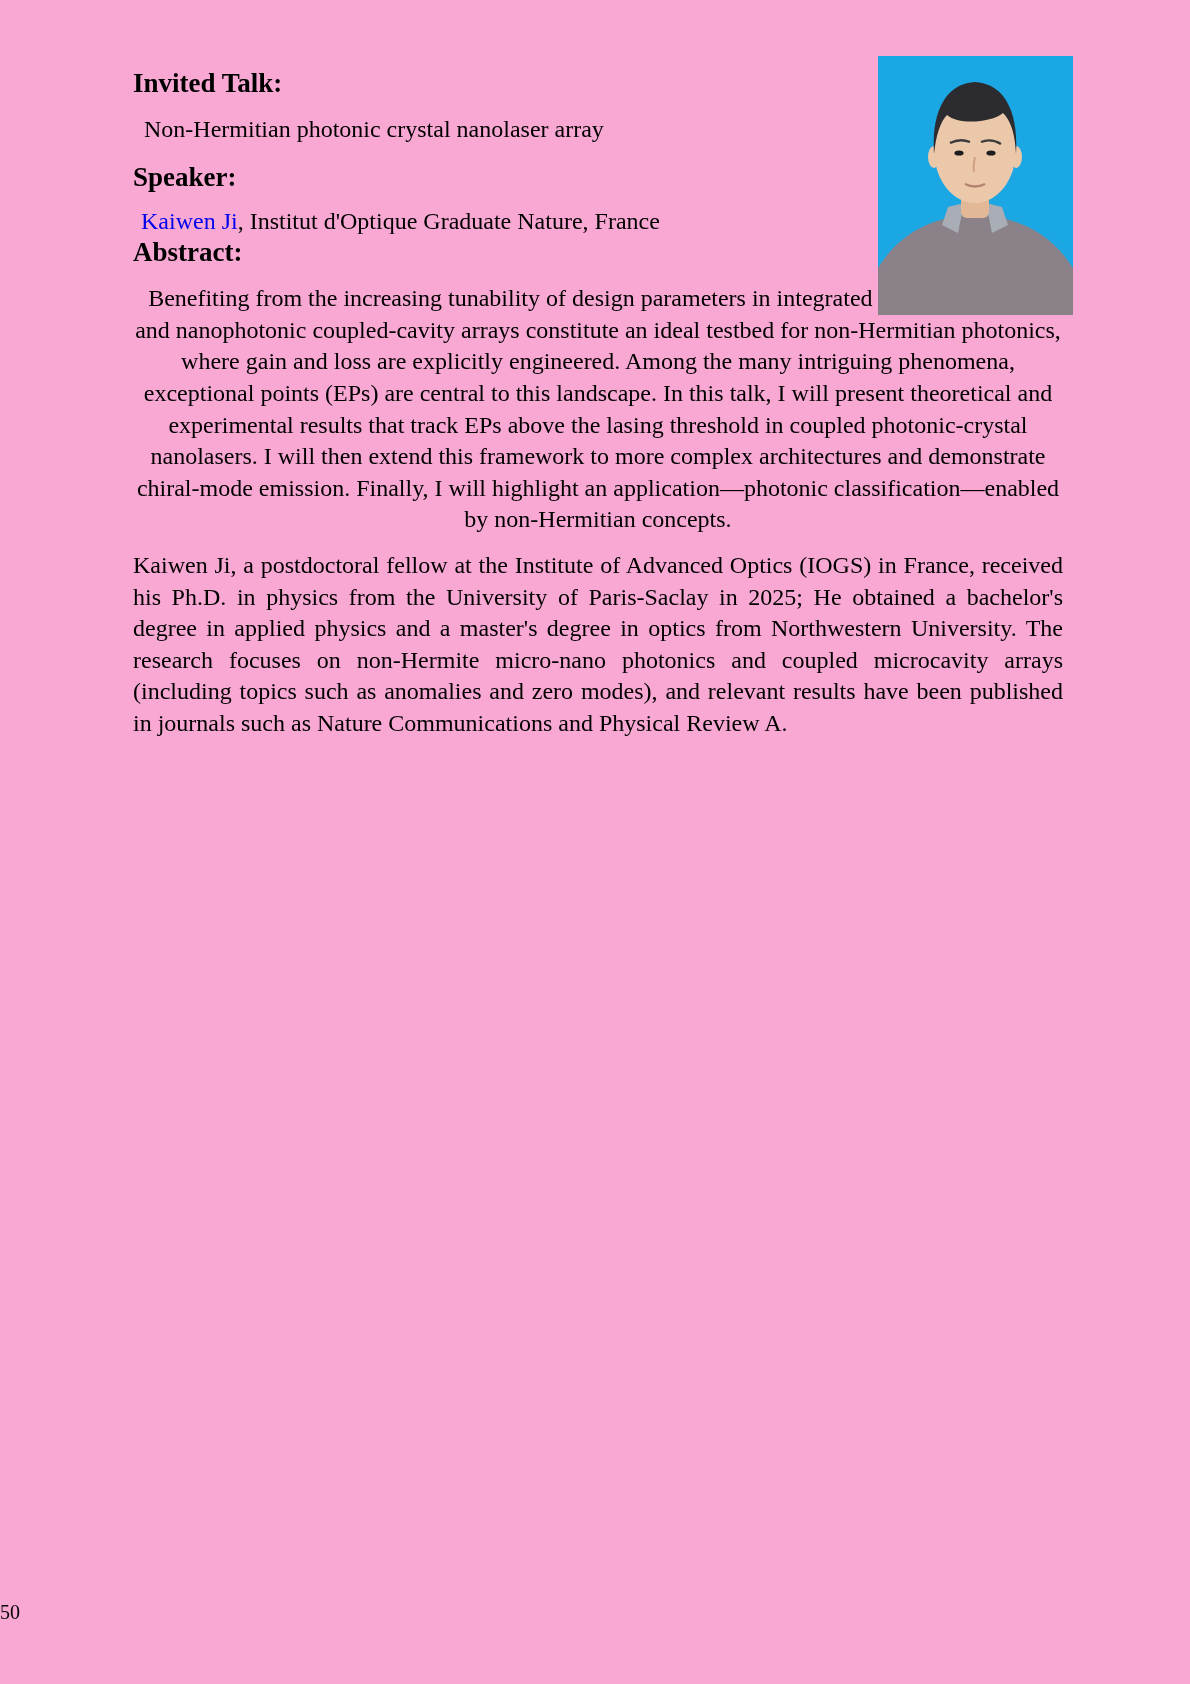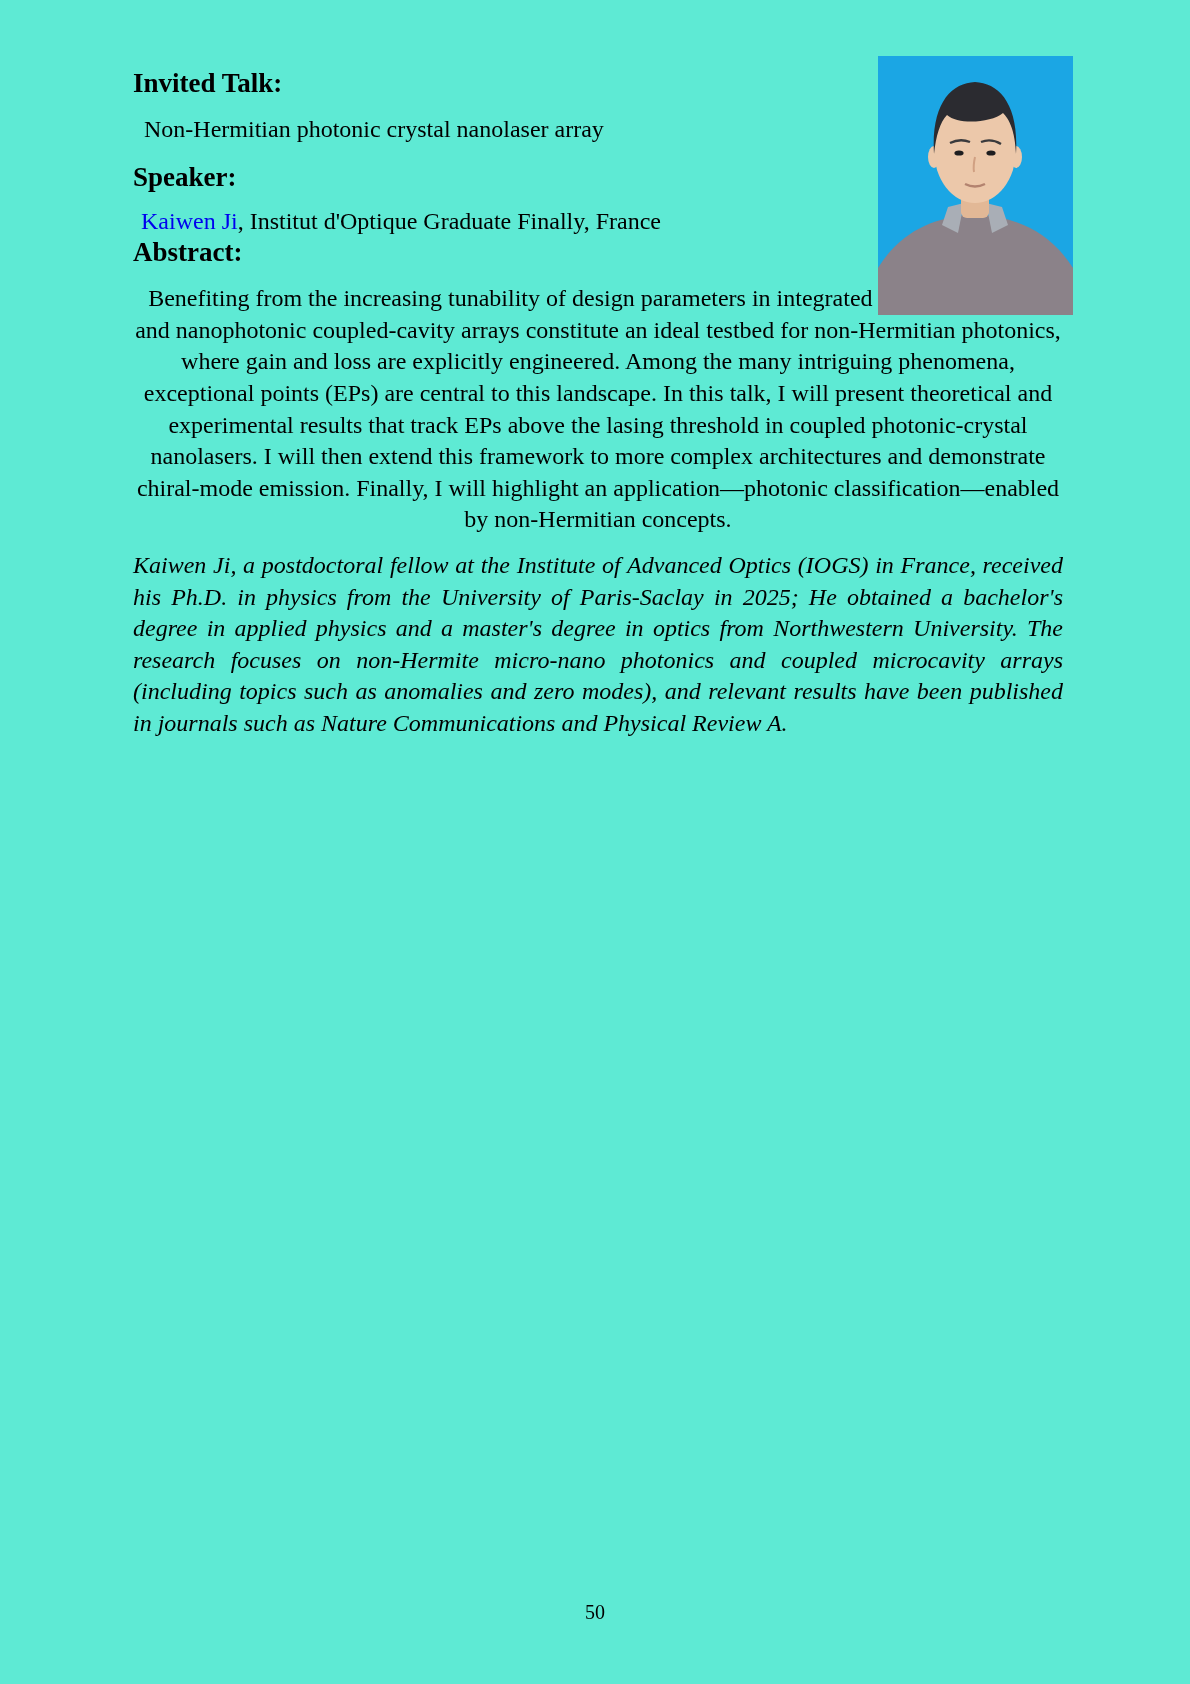--- a/index.html
+++ b/index.html
@@ -3,21 +3,21 @@
 <meta charset="utf-8">
 <style>
   * { margin: 0; padding: 0; box-sizing: border-box; }
   html, body { background: #ffffff; }
   body { font-family: "Liberation Serif", "DejaVu Serif", serif; color: #000; }
 
   .page {
     position: relative;
     width: 1190px;
     height: 1684px;
-    background: #5eead4;
+    background: #f9a8d4;
     overflow: hidden;
   }
 
   .content {
     position: absolute;
     left: 133px;
     top: 0;
     width: 930px;
   }
 
@@ -34,21 +34,21 @@
     color: #000;
   }
 
   #invited-heading   { margin-top: 68px; }
   .talk-title        { margin-top: 15px; padding-left: 11px; }
   #speaker-heading   { margin-top: 16px; }
   .speaker-line      { margin-top: 13px; padding-left: 8px; }
   #abstract-heading  { }
   .abstract-text     { margin-top: 15px; text-align: center; }
   #biography-heading { margin-top: 13px; }
-  .biography-text    { margin-top: 14px; text-align: justify; font-style: italic; }
+  .biography-text    { margin-top: 14px; text-align: justify; }
 
   a.speaker-name {
     color: var(--link-blue, #0000ee);
     text-decoration: none;
     cursor: pointer;
   }
 
   .photo-frame {
     position: absolute;
     left: 878px;
@@ -64,39 +64,39 @@
   .photo-collar  { fill: var(--photo-collar, #a9aeb6); }
   .photo-skin    { fill: var(--photo-skin, #ecc8aa); }
   .photo-neck    { fill: var(--photo-neck, #e2b896); }
   .photo-hair    { fill: var(--photo-hair, #2b2b30); }
 
   .page-number {
     position: absolute;
     left: 0;
     right: 0;
     top: 1601px;
-    text-align: center;
+    text-align: left;
     font-size: 20px;
     color: #000;
   }
 </style>
 </head>
 <body>
 
 <div class="page">
 
   <div class="content">
 
     <h2 class="section-heading" id="invited-heading">Invited Talk:</h2>
 
     <p class="body-text talk-title">Non-Hermitian photonic crystal nanolaser array</p>
 
     <h2 class="section-heading" id="speaker-heading">Speaker:</h2>
 
-    <p class="body-text speaker-line"><a class="speaker-name">Kaiwen Ji</a><span>, Institut d'Optique Graduate Finally, France</span></p>
+    <p class="body-text speaker-line"><a class="speaker-name">Kaiwen Ji</a><span>, Institut d'Optique Graduate Nature, France</span></p>
 
     <h2 class="section-heading" id="abstract-heading">Abstract:</h2>
 
     <p class="body-text abstract-text">Benefiting from the increasing tunability of design parameters in integrated photonics, micro- and nanophotonic coupled-cavity arrays constitute an ideal testbed for non-Hermitian photonics, where gain and loss are explicitly engineered. Among the many intriguing phenomena, exceptional points (EPs) are central to this landscape. In this talk, I will present theoretical and experimental results that track EPs above the lasing threshold in coupled photonic-crystal nanolasers. I will then extend this framework to more complex architectures and demonstrate chiral-mode emission. Finally, I will highlight an application—photonic classification—enabled by non-Hermitian concepts.</p>
 
 
     <p class="body-text biography-text">Kaiwen Ji, a postdoctoral fellow at the Institute of Advanced Optics (IOGS) in France, received his Ph.D. in physics from the University of Paris-Saclay in 2025; He obtained a bachelor's degree in applied physics and a master's degree in optics from Northwestern University. The research focuses on non-Hermite micro-nano photonics and coupled microcavity arrays (including topics such as anomalies and zero modes), and relevant results have been published in journals such as Nature Communications and Physical Review A.</p>
 
   </div>
 

